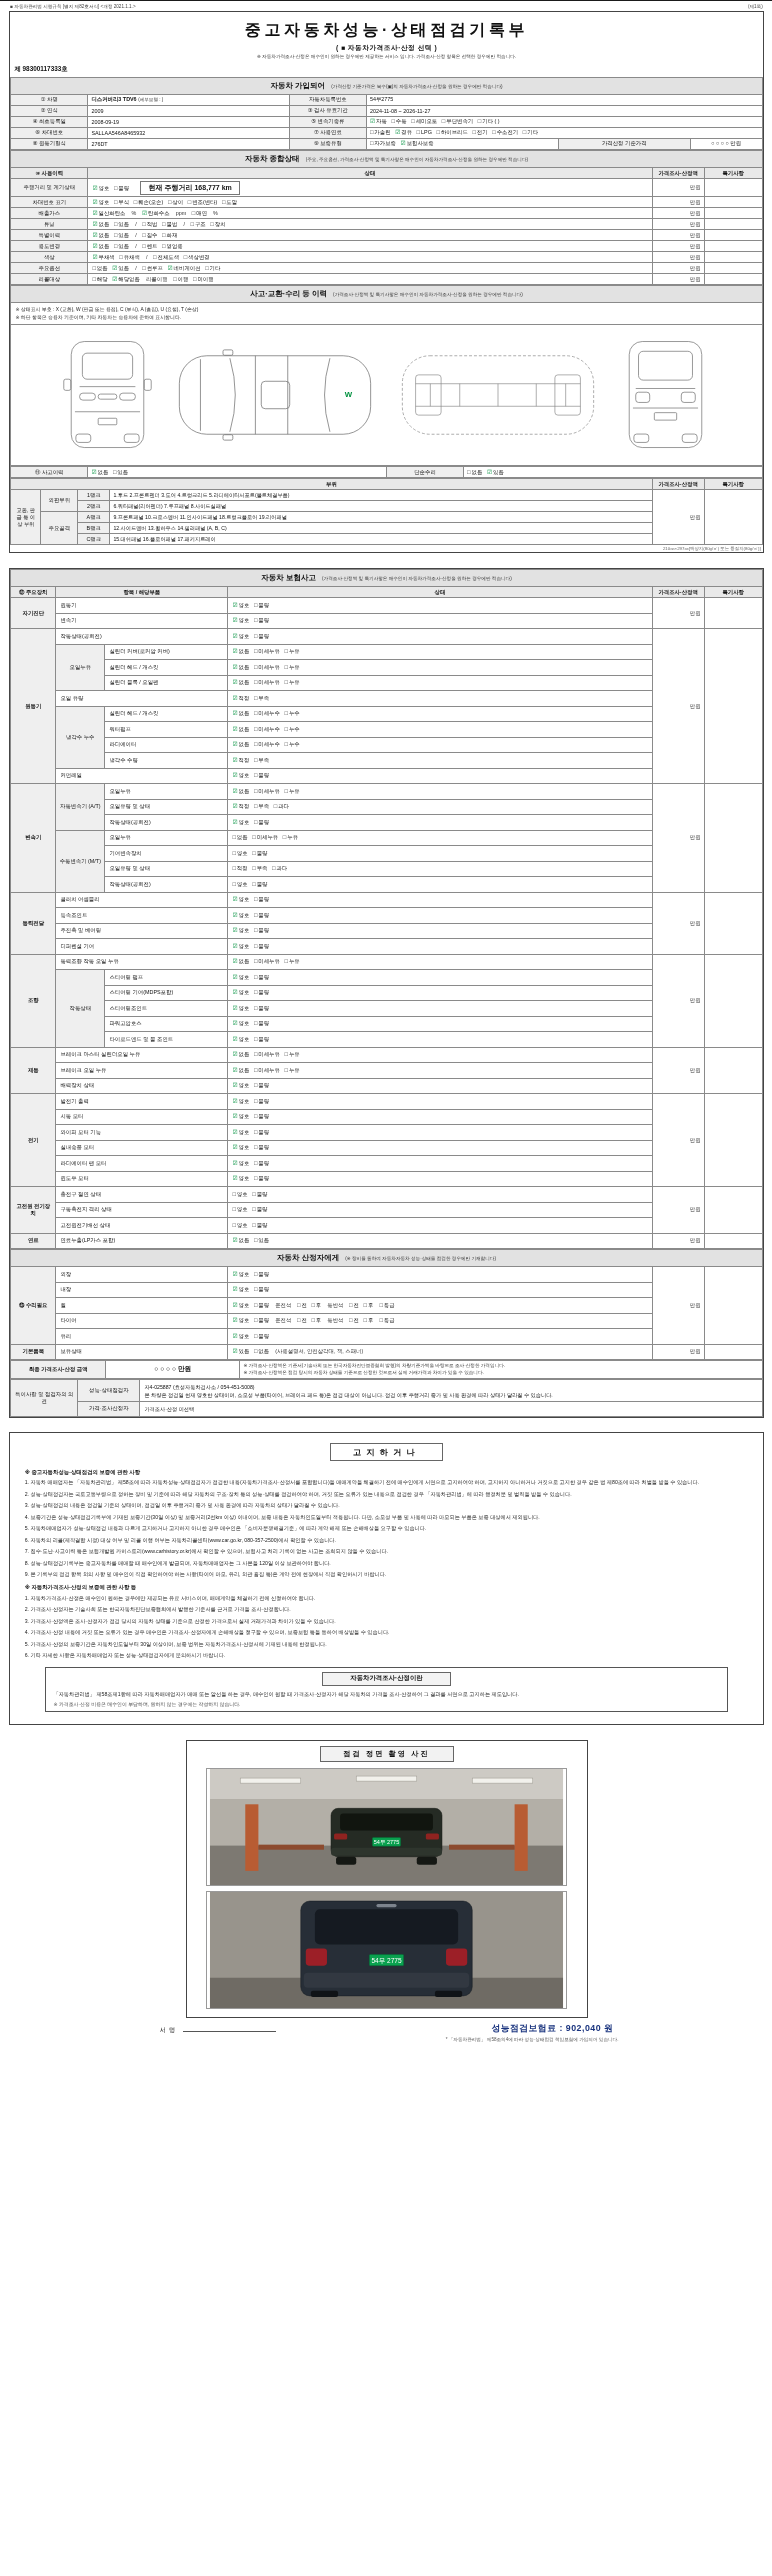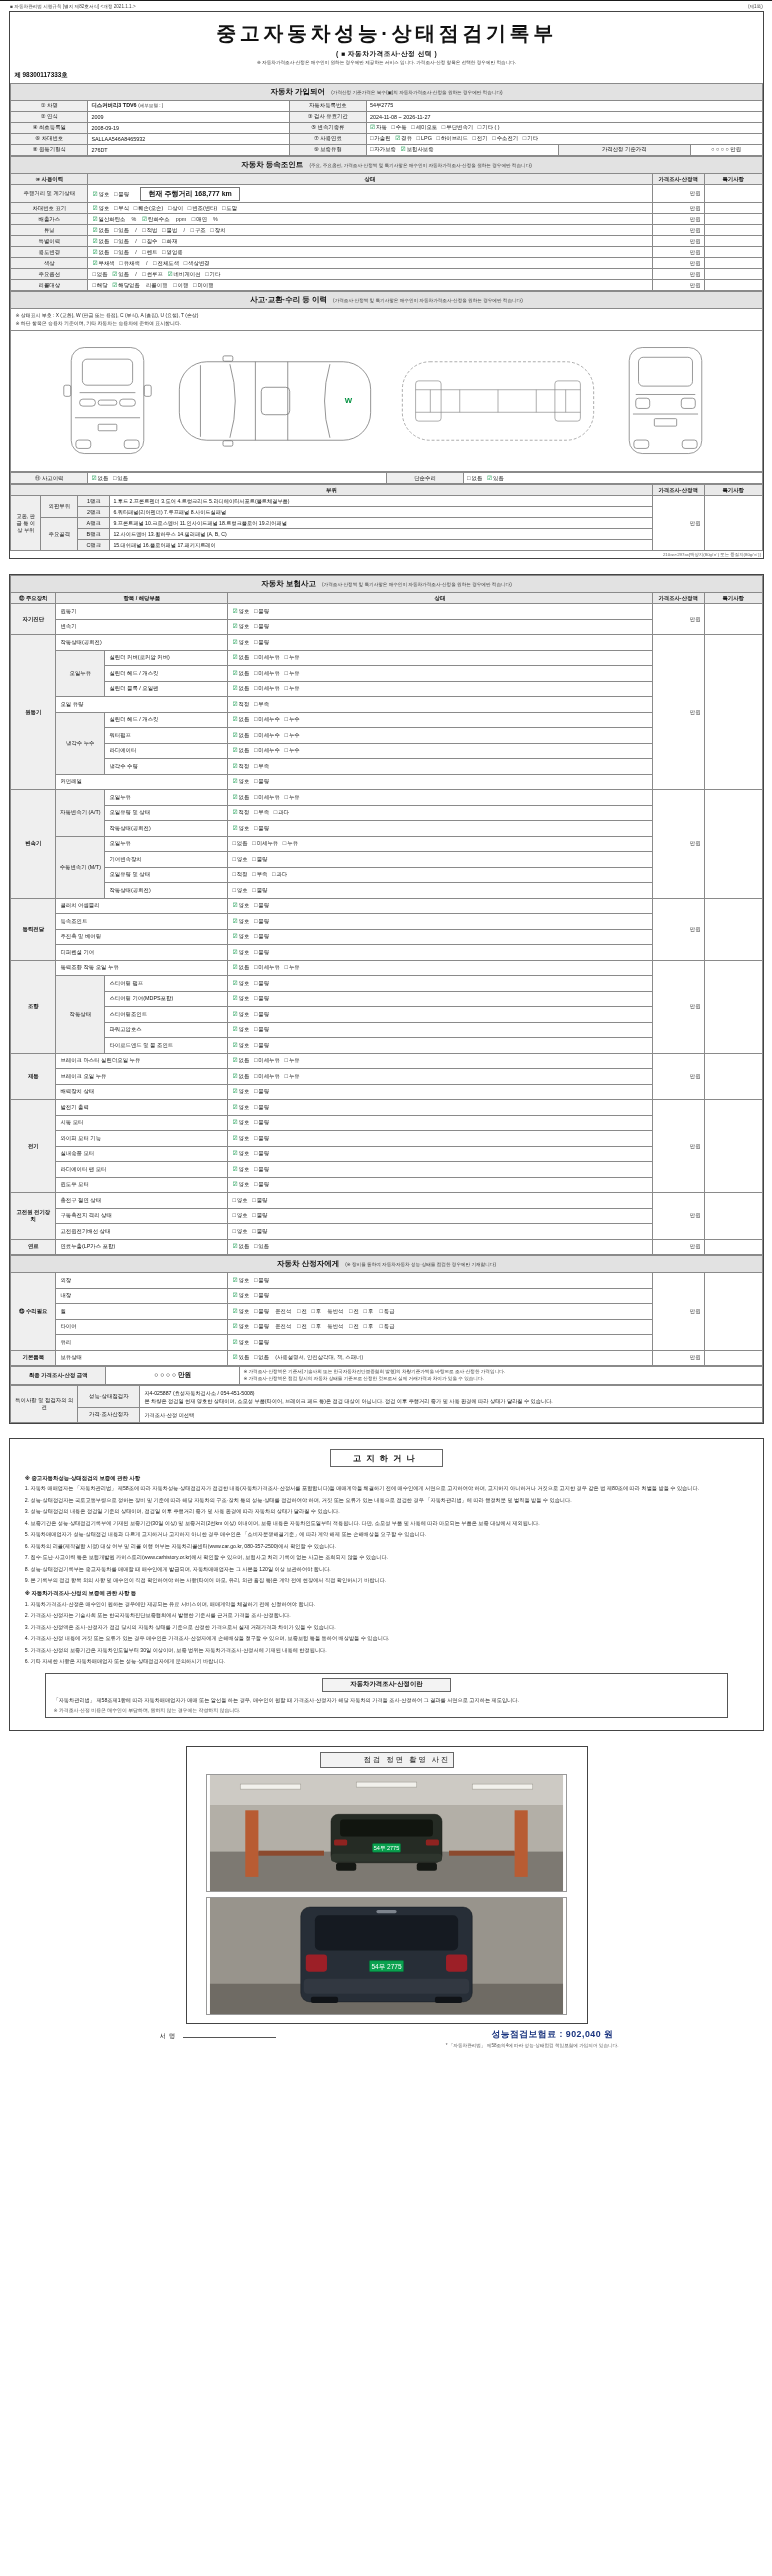--- a/index.html
+++ b/index.html
@@ -1,20 +1,20 @@
 <!DOCTYPE html>
 <html style="font-size:8.2px"><head>
 <meta charset="utf-8">
 <style>
 *{box-sizing:border-box;margin:0;padding:0}
 body{width:773px;background:#f4f4f4;font-family:"Liberation Sans","DejaVu Sans",sans-serif;color:#111}
 .page{width:773px;min-height:2576px;background:#fff;border-top:1.5px solid #1a1a1a;padding:2.1px 9.3px 15.5px}
 .topline{display:flex;justify-content:space-between;font-size:4.6px;color:#444;padding:1px 1px 2.1px}
 .panel{border:1px solid #444;background:#fff;margin-bottom:14.4px}
-.title{font-size:20px;font-weight:bold;text-align:center;letter-spacing:3.6px;padding-top:8.2px}
+.title{font-size:16px;font-weight:bold;text-align:center;letter-spacing:3.6px;padding-top:8.2px}
 .subtitle{text-align:center;font-size:6.7px;font-weight:bold;margin-top:2.6px;letter-spacing:0.5px}
 .subnote{text-align:center;font-size:4.6px;color:#333;margin:1.5px 0 4.1px}
 .docno{font-size:6.4px;font-weight:bold;padding:1px 4.1px 3.1px}
 table{border-collapse:collapse;width:100%}
 td,th{border:0.5px solid #8a8a8a;font-size:5.4px;padding:1.5px 3.1px;vertical-align:middle}
 .lbl{background:#efefef;text-align:center}
 .sechead{background:#e2e2e2;text-align:center;font-weight:bold;font-size:7.5px;padding:3.1px;border:0.5px solid #8a8a8a}
 .sechead small{font-weight:normal;font-size:4.6px;color:#333;margin-left:4.1px}
 .colhead{background:#e9e9e9;text-align:center;font-weight:bold}
 .opt{margin-right:4.6px;white-space:nowrap;font-size:5.4px}
@@ -32,21 +32,21 @@
 .diagrams svg{background:#fff}
 .notice{padding:8.2px 14.4px 10.3px}
 .notice-title{text-align:center;font-weight:bold;font-size:8.2px;letter-spacing:5.2px;border:0.5px solid #666;display:block;width:113px;margin:2.1px auto 7.2px;padding:2.6px}
 .nh{font-weight:bold;font-size:5.4px;margin:5.2px 0 2.6px}
 .ni{font-size:5.2px;line-height:1.62;margin-bottom:3.1px;color:#222;text-align:justify}
 .defbox{border:0.8px solid #555;margin:7.2px 20.6px 2.1px;padding:4.1px 7.2px}
 .defbox .dt{text-align:center;font-weight:bold;font-size:6.4px;border:0.5px solid #666;width:129px;margin:0 auto 4.1px;padding:1.5px;background:#f3f3f3}
 .defbox .db{font-size:5.2px;line-height:1.6;color:#222}
 .defbox .dn{font-size:4.9px;color:#444;margin-top:2.6px}
 .photo-panel{width:402px;margin:0 auto 5.2px;border:1px solid #444;background:#fff;padding:5.2px 0 7.2px}
-.photo-title{text-align:right;font-weight:normal;font-size:7.2px;letter-spacing:2.1px;border:0.5px solid #666;width:134px;margin:0 auto 6.2px;padding:2.1px;background:#f2f2f2}
+.photo-title{text-align:center;font-weight:bold;font-size:7.2px;letter-spacing:2.1px;border:0.5px solid #666;width:134px;margin:0 auto 6.2px;padding:2.1px;background:#f2f2f2}
 .photos{display:flex;flex-direction:column;align-items:center;gap:5.2px}
 .photos svg{border:0.5px solid #999}
 .signrow{display:flex;justify-content:space-between;align-items:flex-end;width:464px;margin:5.2px auto 0;padding:0 5.2px}
 .signlabel{font-size:6.2px;letter-spacing:3.1px}
 .signline{display:inline-block;width:93px;border-bottom:0.5px solid #555;margin-left:5.2px}
 .insurance{font-size:8.8px;font-weight:bold;color:#19337e;letter-spacing:0.5px}
 .tinynote{font-size:4.6px;color:#555;text-align:right;width:464px;margin:2.1px auto 0}
 .papernote{font-size:4.4px;color:#666;text-align:right;padding:1px 2.1px}
 .w150{width:77px}
 .mini{font-size:4.6px;color:#333}
@@ -119,21 +119,21 @@
     <table>
       <colgroup>
           <col style="width:77px">
           <col>
           <col style="width:52px">
           <col style="width:58px">
         </colgroup>
       <tbody>
           <tr>
         <td class="sechead" colspan="4">
-          <span>자동차 등속조인트</span>
+          <span>자동차 종합상태</span>
           <small>(주요, 주요옵션, 가격조사·산정액 및 특기사항은 매수인이 자동차가격조사·산정을 원하는 경우에만 적습니다)</small>
         </td>
       </tr>
       <tr>
         <td class="colhead">⑩ 사용이력</td>
         <td class="colhead">상태</td>
         <td class="colhead">가격조사·산정액</td>
         <td class="colhead">특기사항</td>
       </tr>
       </tbody>

